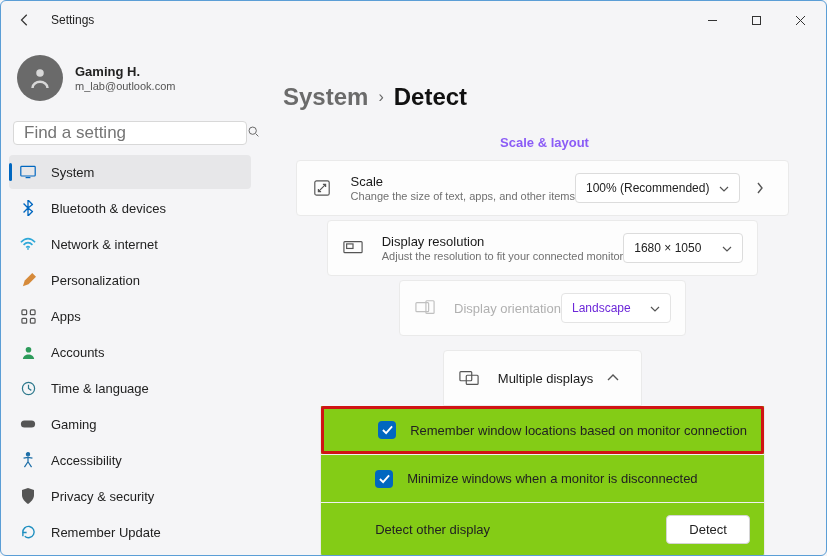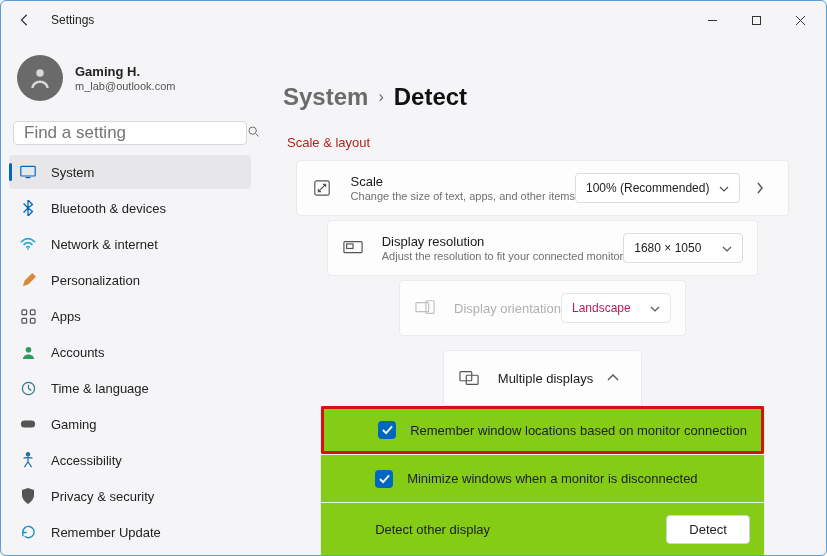--- a/index.html
+++ b/index.html
@@ -145,23 +145,24 @@
     display: flex;
     align-items: center;
     gap: 10px;
     margin: 36px 0 24px 0;
   }
   .bc-parent { font-size: 24px; color: #6b6b6b; font-weight: 600; }
   .bc-sep { color: #6b6b6b; font-size: 16px; }
   .bc-current { font-size: 24px; font-weight: 700; color: #111; }
   .section-title {
     font-size: 13px;
-    font-weight: 400;
-    color: #b91c1c;
+    font-weight: 700;
+    color: #8b5cf6;
     margin: 0 0 10px 4px;
+    text-align: center;
   }
   .cards { display: flex; flex-direction: column; gap: 4px; align-items: center; }
   .card {
     background: #fdfdfd;
     border: 1px solid #eaeaea;
     border-radius: 4px;
     display: flex;
     align-items: center;
     padding: 10px 14px;
     min-height: 56px;
@@ -185,21 +186,21 @@
     background: #fff;
     padding: 7px 10px;
     min-width: 150px;
     font-size: 12px;
     color: #222;
     display: flex;
     align-items: center;
     justify-content: space-between;
     gap: 10px;
   }
-  .select.disabled { color: #be185d; border-color: #e4e4e4; }
+  .select.disabled { color: #6d28d9; border-color: #e4e4e4; }
   .chev { color: #555; }
   .expander {
     width: 28px;
     display: flex;
     align-items: center;
     justify-content: center;
     color: #555;
     margin-left: 6px;
   }
   .subgroup { 

